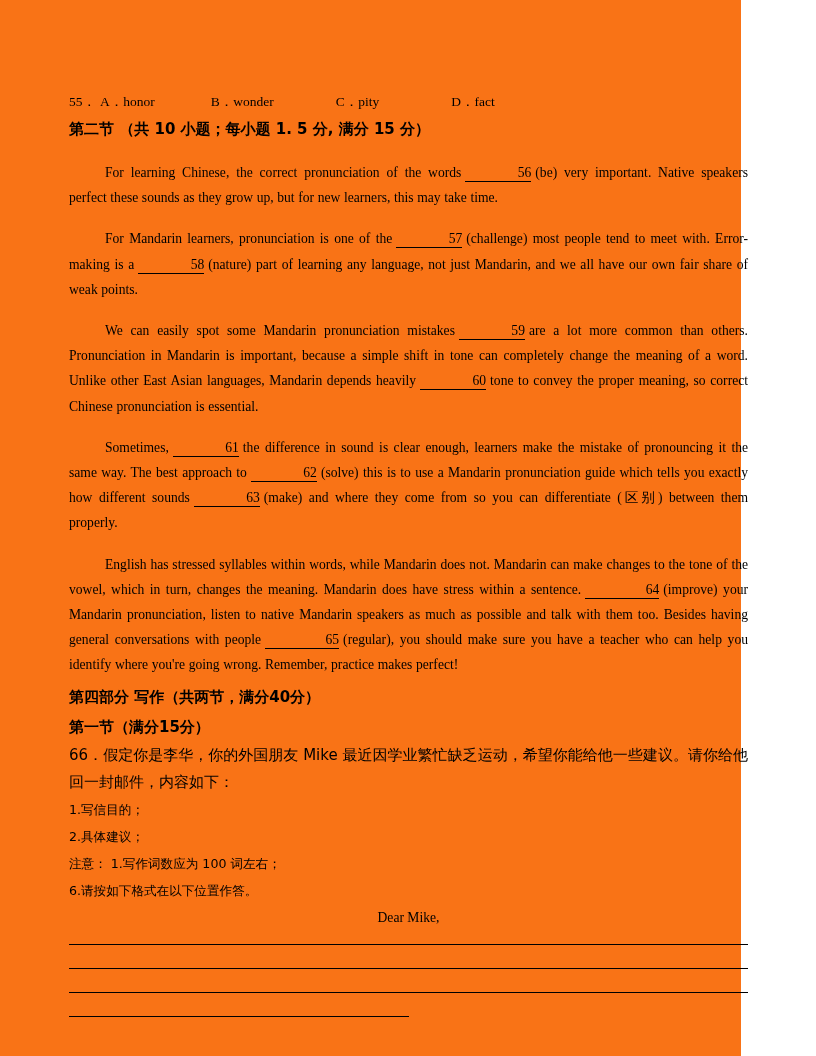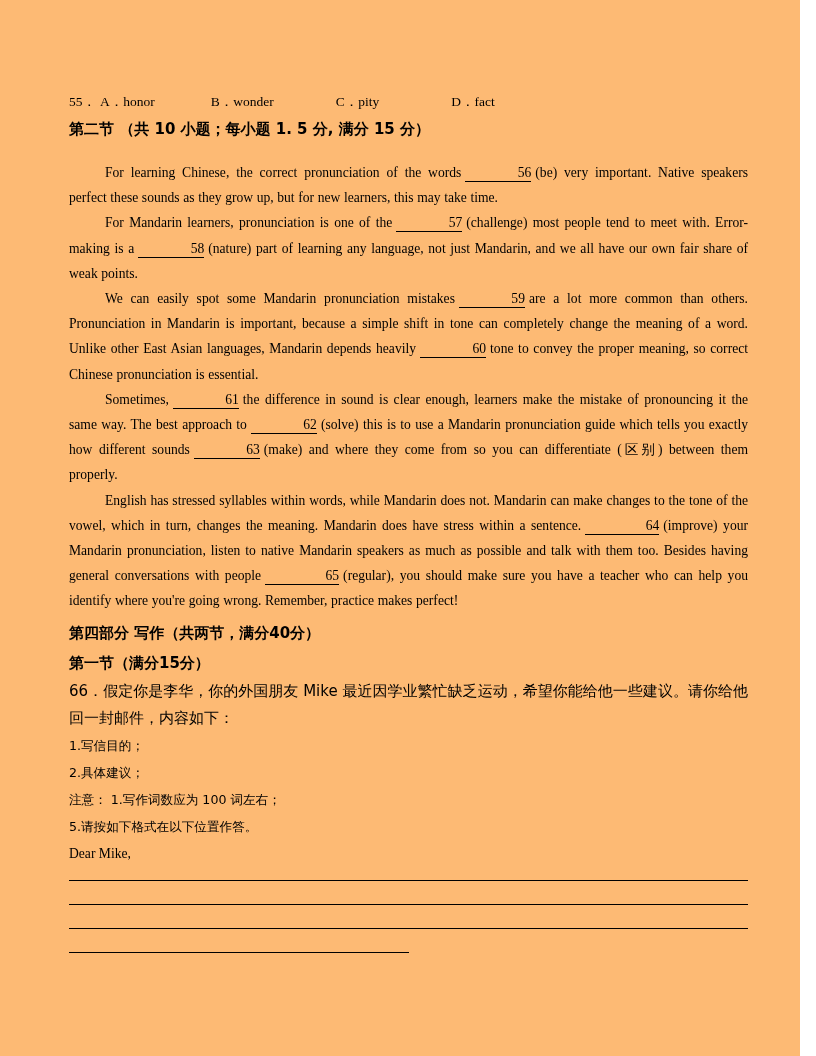--- a/index.html
+++ b/index.html
@@ -11,23 +11,23 @@
     width: 816px;
     height: 1056px;
     position: relative;
     font-family: "Liberation Serif", "DejaVu Serif", serif;
     color: #000000;
     overflow: hidden;
   }
   .page {
     position: absolute;
     left: 0; top: 0;
-    width: 800px;
+    width: 741px;
     height: 1056px;
-    background: #fdba74;
+    background: #f97316;
   }
   .content {
     position: absolute;
     left: 69px;
     top: 92px;
     width: 679px;
   }
 
   
   .mc-row {
@@ -65,21 +65,21 @@
   
   .para {
     font-size: 13.6px;
     line-height: 25.2px;
     margin: 0;
     text-align: justify;
     text-justify: inter-word;
     text-indent: 36px;
     word-spacing: 0.2px;
   }
-  .para + .para { margin-top: 0; }
+  .para + .para { margin-top: 16px; }
 
   
   .blank {
     display: inline-block;
     min-width: 66px;
     text-align: right;
     border-bottom: 1.3px solid #000;
     line-height: 16px;
     margin: 0 4px;
     text-indent: 0;
@@ -103,20 +103,21 @@
     font-family: "DejaVu Sans", "Liberation Sans", sans-serif;
     font-size: 12.6px;
     line-height: 27px;
     margin: 0;
   }
   .salutation {
     font-family: "Liberation Serif", "DejaVu Serif", serif;
     font-size: 13.6px;
     line-height: 27px;
     margin: 0;
+    text-align: center;
   }
 
   
   .answer-lines {
     margin-top: 13px;
   }
   .rule {
     height: 0;
     border-bottom: 1.6px solid #000;
     margin-bottom: 23px;
@@ -161,21 +162,21 @@
 
     <div class="sec-head-2">第四部分 写作（共两节，满分40分）</div>
     <div class="sec-head-2">第一节（满分15分）</div>
 
     <p class="cn-line cn-line-first">66．假定你是李华，你的外国朋友 Mike 最近因学业繁忙缺乏运动，希望你能给他一些建议。请你给他回一封邮件，内容如下：</p>
 
     <p class="cn-item">1.写信目的；</p>
     <p class="cn-item">2.具体建议；</p>
 
     <p class="cn-item">注意： 1.写作词数应为 100 词左右；</p>
-    <p class="cn-item">5.请按如下格式在以下位置作答。</p>
+    <p class="cn-item">6.请按如下格式在以下位置作答。</p>
 
     <p class="salutation">Dear Mike,</p>
 
     <div class="answer-lines">
       <div class="rule rule-full"></div>
       <div class="rule rule-full"></div>
       <div class="rule rule-full"></div>
       <div class="rule rule-short"></div>
     </div>
 

